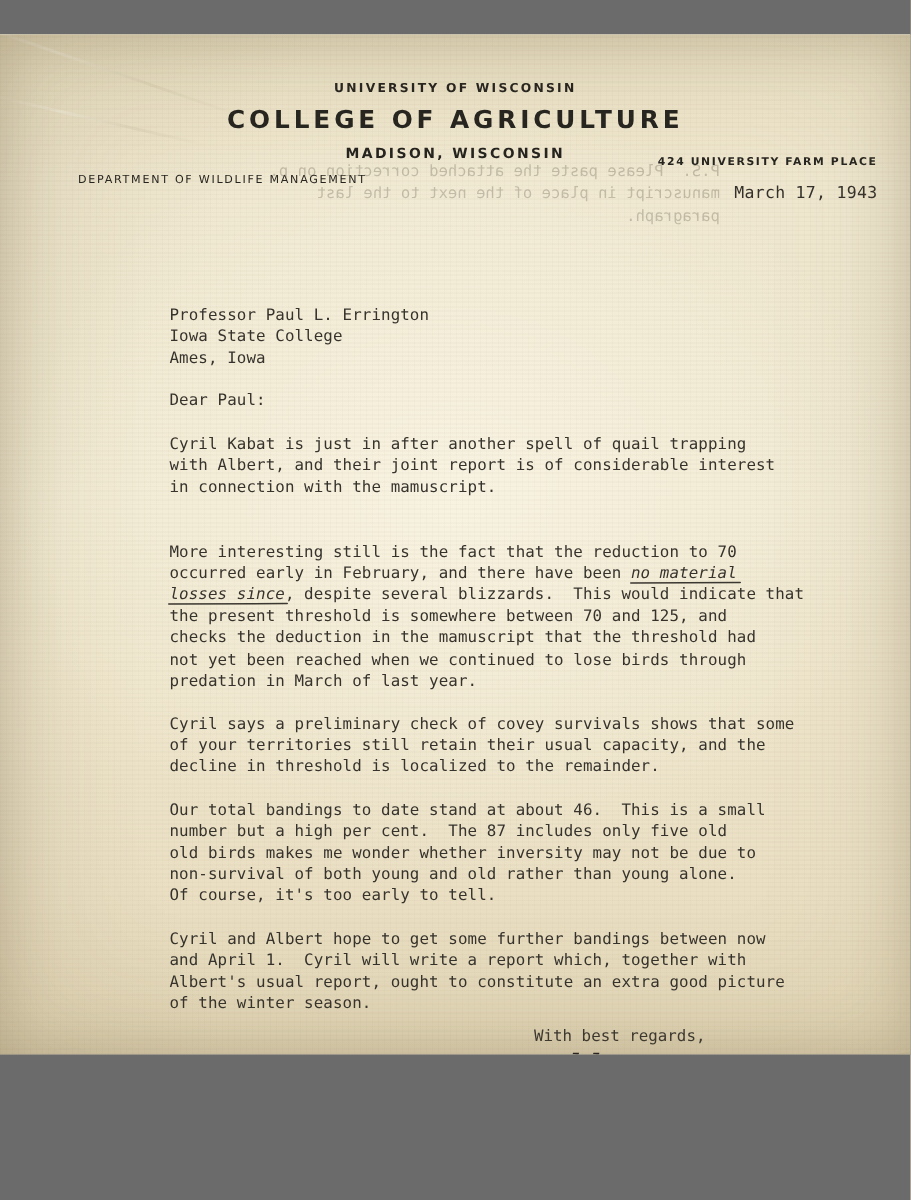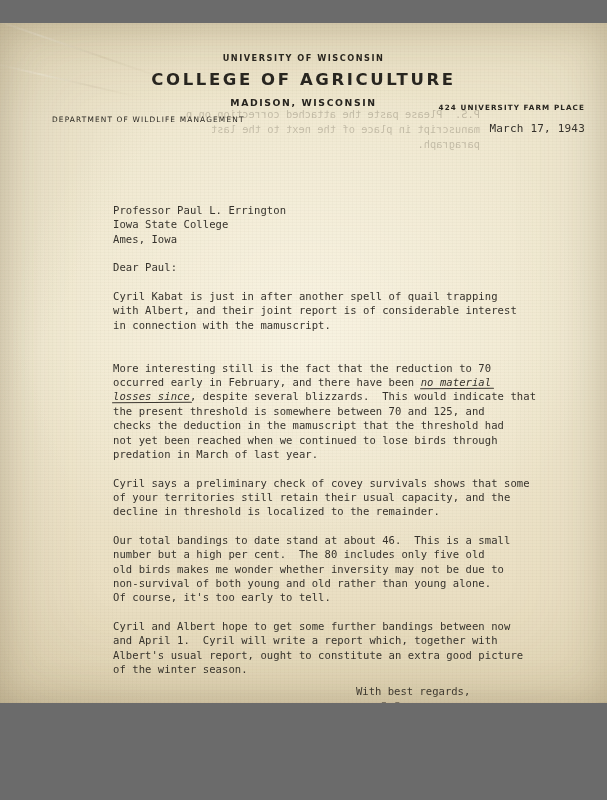--- a/index.html
+++ b/index.html
@@ -270,21 +270,21 @@
 
     <div>
       <div class="line">Cyril says a preliminary check of covey survivals shows that some</div>
       <div class="line">of your territories still retain their usual capacity, and the</div>
       <div class="line">decline in threshold is localized to the remainder.</div>
     </div>
     <div class="blank"></div>
 
     <div>
       <div class="line">Our total bandings to date stand at about 46.  This is a small</div>
-      <div class="line">number but a high per cent.  The 80 includes only five old</div>
+      <div class="line">number but a high per cent.  The 87 includes only five old</div>
       <div class="line">old birds makes me wonder whether inversity may not be due to</div>
       <div class="line">non-survival of both young and old rather than young alone.</div>
       <div class="line">Of course, it's too early to tell.</div>
     </div>
     <div class="blank"></div>
 
     <div>
       <div class="line">Cyril and Albert hope to get some further bandings between now</div>
       <div class="line">and April 1.  Cyril will write a report which, together with</div>
       <div class="line">Albert's usual report, ought to constitute an extra good picture</div>

